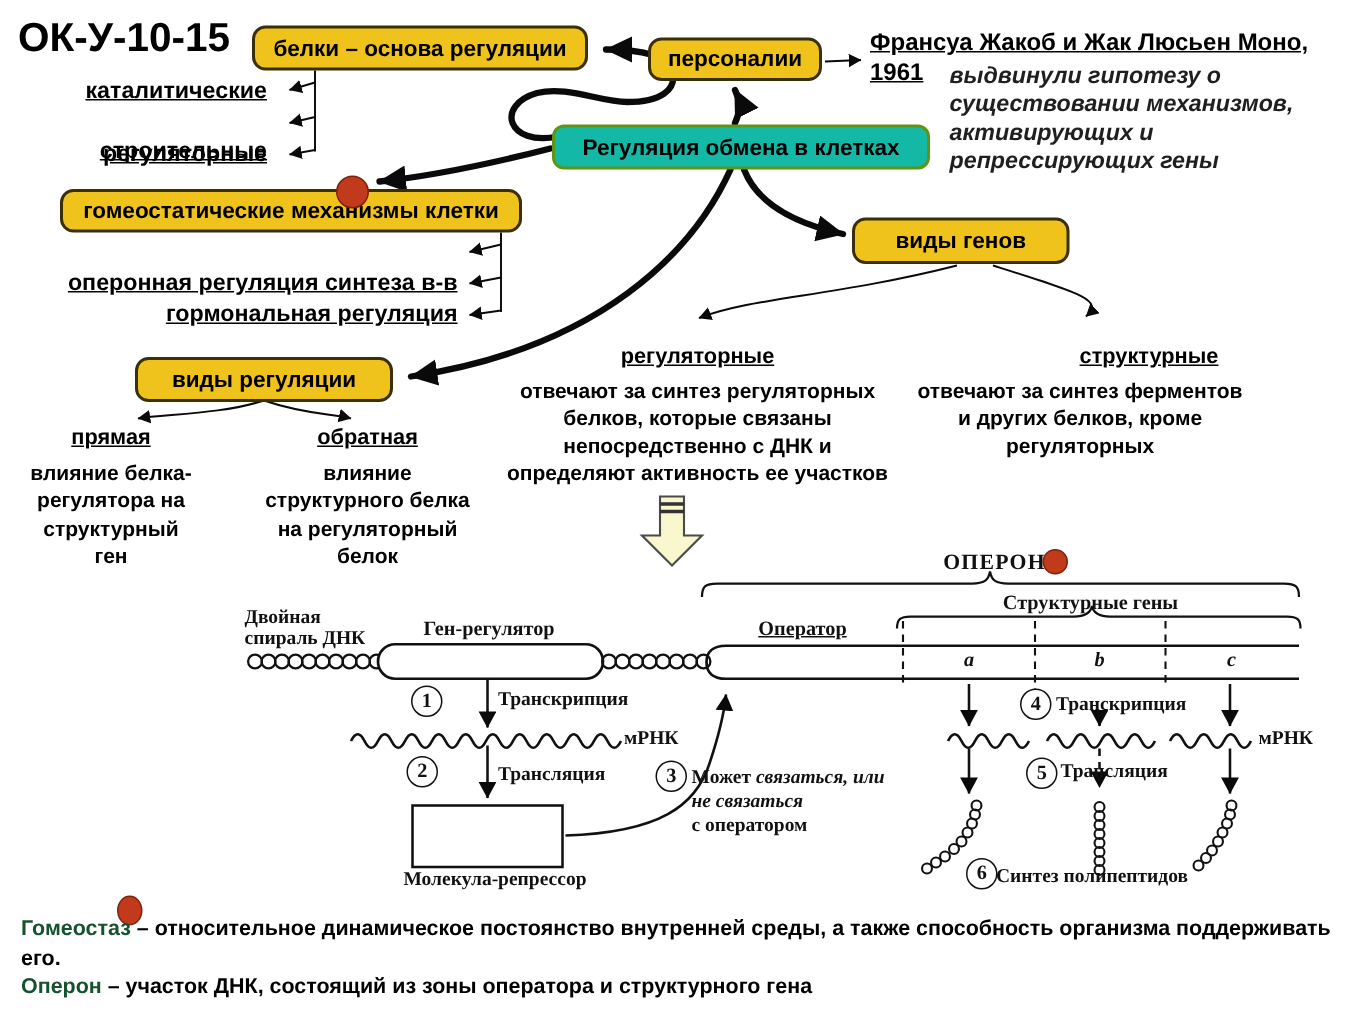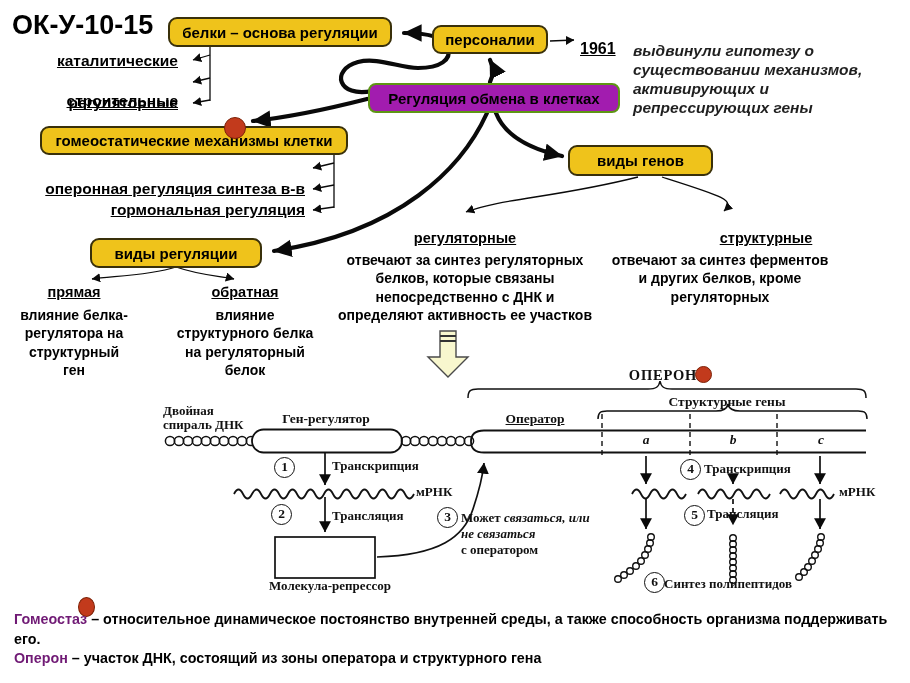--- a/index.html
+++ b/index.html
@@ -2,41 +2,41 @@
 <html><head>
 <meta charset="utf-8">
 <style>
   html,body{margin:0;padding:0;background:#888;}
   .canvas{position:relative;width:910px;height:683px;background:#ffffff;
           font-family:"Liberation Sans",sans-serif;overflow:hidden;color:#000;}
   svg.layer{position:absolute;left:0;top:0;}
   .ybox{position:absolute;background:#EFC31B;border:2px solid #39300A;border-radius:9px;
         display:flex;align-items:center;justify-content:center;
         font-weight:bold;font-size:15px;white-space:nowrap;box-sizing:border-box;}
-  .gbox{position:absolute;background:#a21caf;border:2px solid #5E9614;border-radius:8px;
+  .gbox{position:absolute;background:#14b8a6;border:2px solid #5E9614;border-radius:8px;
         display:flex;align-items:center;justify-content:center;
         font-weight:bold;font-size:15px;white-space:nowrap;box-sizing:border-box;}
   .link{position:absolute;font-weight:bold;font-size:15.5px;text-decoration:underline;
         white-space:nowrap;}
   .names{position:absolute;font-weight:bold;font-size:16px;text-decoration:underline;white-space:nowrap;}
   .hyp{position:absolute;font-weight:bold;font-style:italic;font-size:15.5px;line-height:19px;
        color:#1f1f1f;white-space:nowrap;}
   .hdr{position:absolute;font-weight:bold;font-size:14.5px;text-decoration:underline;text-align:center;}
   .desc{position:absolute;font-weight:bold;font-size:14px;line-height:18.3px;text-align:center;}
   .title{position:absolute;font-weight:bold;font-size:27px;white-space:nowrap;}
   .serif{position:absolute;font-family:"Liberation Serif",serif;font-weight:bold;font-size:13px;
          color:#111;white-space:nowrap;}
   .serif.ctr{text-align:center;}
   .ital{font-style:italic;}
   .circ{position:absolute;width:21px;height:21px;border:1.7px solid #111;border-radius:50%;
         box-sizing:border-box;text-align:center;line-height:17px;background:#fff;
         font-family:"Liberation Serif",serif;font-weight:bold;font-size:13.5px;color:#111;}
   .dot{position:absolute;background:#C23A1C;border:1.5px solid #7D2208;border-radius:50%;box-sizing:border-box;}
   .defs{position:absolute;font-weight:bold;font-size:14.3px;line-height:19.5px;}
-  .term{color:#701a75;}
+  .term{color:#14532d;}
 </style>
 </head>
 <body>
 
 <div class="canvas">
 
   <svg class="layer" width="910" height="683" viewBox="0 0 910 683">
     <defs>
       <marker id="ah" markerWidth="7.5" markerHeight="7.5" refX="6.3" refY="3.5" orient="auto">
         <path d="M0,0 L6.5,3.5 L0,7 z" fill="#0a0a0a"></path>
@@ -169,20 +169,21 @@
 
   <div class="title" style="left:12px;top:10px;">ОК-У-10-15</div>
 
   <div class="ybox" style="left:168px;top:17px;width:224px;height:30px;">белки – основа регуляции</div>
   <div class="link" style="right:732px;top:52px;">каталитические</div>
   <div class="link" style="right:732px;top:73px;margin-top:19px;">строительные</div>
   <div class="link" style="right:732px;top:94px;">регуляторные</div>
 
   <div class="ybox" style="left:432px;top:25px;width:116px;height:29px;">персоналии</div>
 
+  <div class="names" style="left:580px;top:20px;">Франсуа Жакоб и Жак Люсьен Моно,</div>
   <div class="names" style="left:580px;top:40px;">1961</div>
   <div class="hyp" style="left:633px;top:41px;">
     <div>выдвинули гипотезу о</div>
     <div>существовании механизмов,</div>
     <div>активирующих и</div>
     <div>репрессирующих гены</div>
   </div>
 
   <div class="gbox" style="left:368px;top:83px;width:252px;height:30px;">Регуляция обмена в клетках</div>
 

